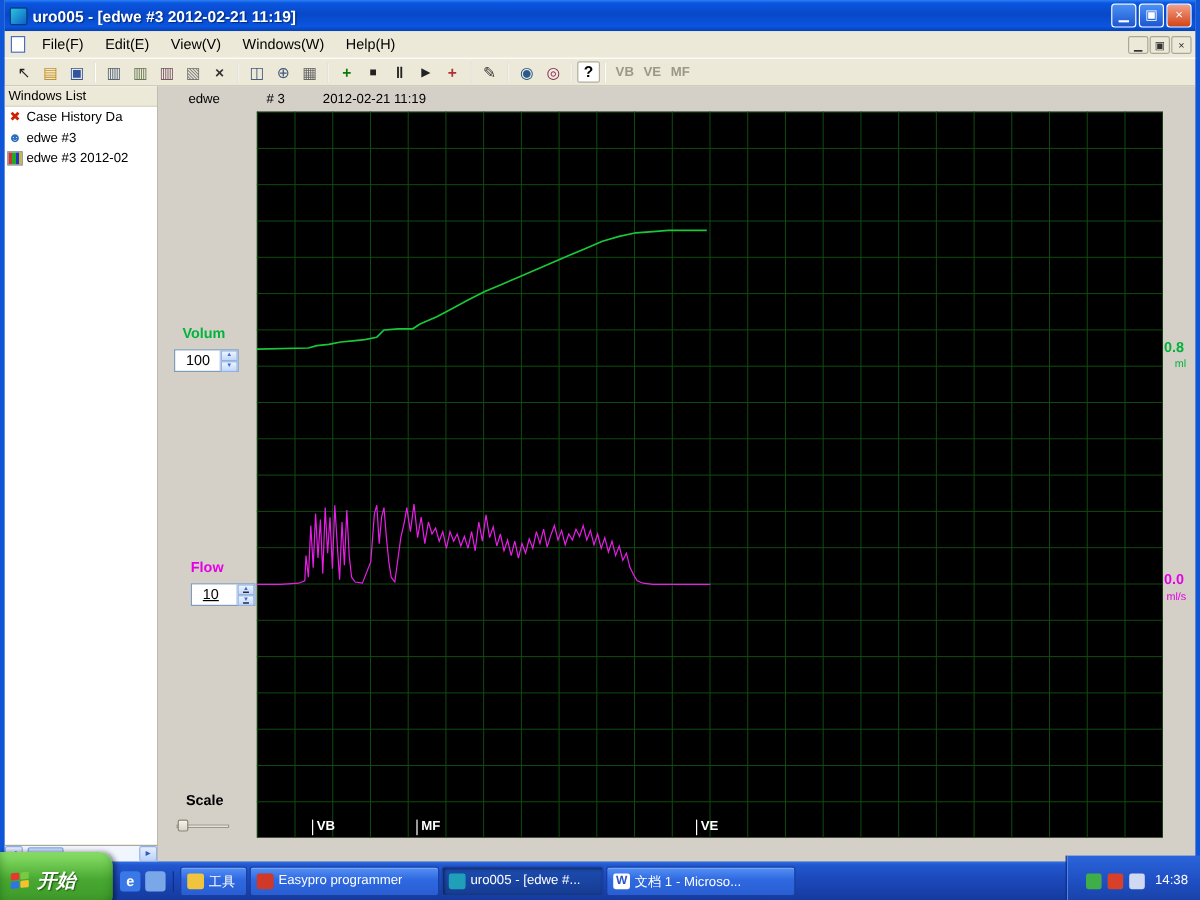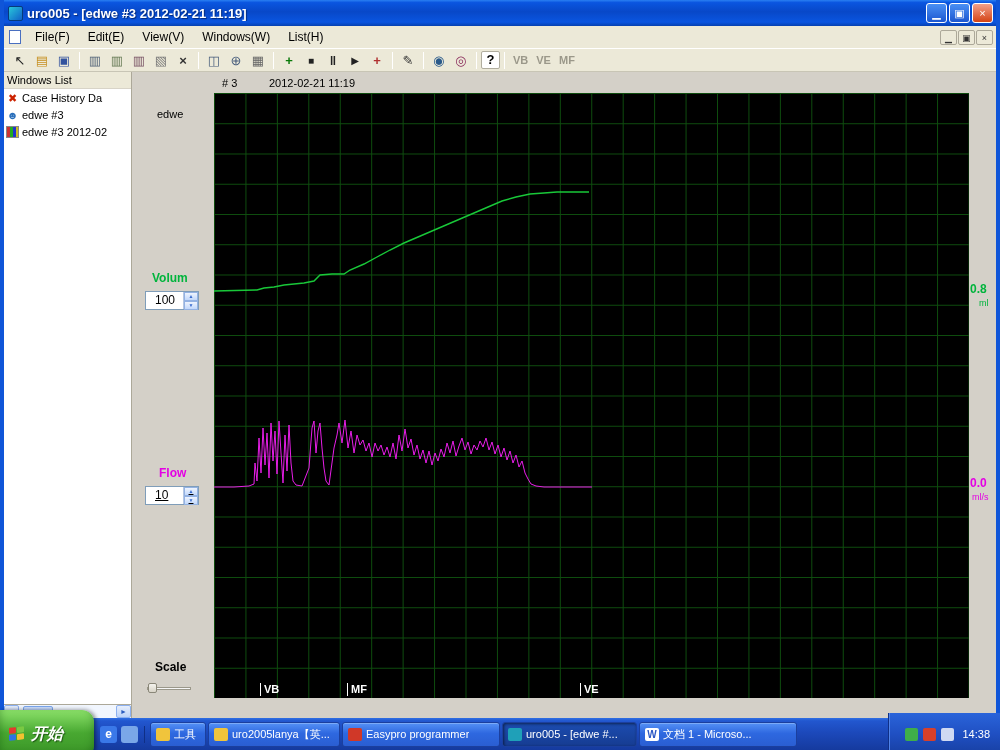--- a/index.html
+++ b/index.html
@@ -46,39 +46,39 @@
   .hscroll{position:absolute;bottom:0;left:0;right:0;height:14px;background:#f1f6fe;border-top:1px solid #aca899;display:flex;align-items:center;}
   .hs-btn{width:15px;height:13px;flex:none;background:linear-gradient(#e6eefc,#bcd2f8);border:1px solid #8cb0f0;
     color:#2a5cc0;font-size:7px;line-height:11px;text-align:center;border-radius:2px;}
   .hs-thumb{width:30px;height:11px;margin-left:4px;background:linear-gradient(#cfe0fd,#97bbf5);
     border:1px solid #7aa6ee;border-radius:2px;}
   .hs-right{margin-left:auto;}
 
   
   .docarea{flex:1;position:relative;background:#d4d0c8;overflow:hidden;}
   .doc-header{position:absolute;top:0;left:0;right:0;height:21px;font-size:11px;color:#000;}
-  .dh-name{position:absolute;left:25px;top:5px;margin-top:31px;}
+  .dh-name{position:absolute;left:25px;top:5px;}
   .dh-number{position:absolute;left:90px;top:5px;}
   .dh-date{position:absolute;left:137px;top:5px;}
 
   .chart{position:absolute;left:82px;top:21px;width:755px;height:605px;background:#000;
     background-image:linear-gradient(to right,#0e4d0e 1px,transparent 1px),
                      linear-gradient(to bottom,#0e4d0e 1px,transparent 1px);
     background-size:31.45px 30.25px;}
   .marker{position:absolute;bottom:2px;height:13px;line-height:13px;border-left:1px solid #fff;
     padding-left:3px;color:#fff;font-size:11px;font-weight:bold;}
 
   .lab{position:absolute;font-size:12px;font-weight:bold;}
   .lab-volume{left:20px;top:199px;color:#00b43c;}
   .lab-flow{left:27px;top:394px;color:#e400e4;}
   .lab-scale{left:23px;top:588px;color:#000;}
 
   .spin{position:absolute;width:54px;height:19px;background:#fff;border:1px solid #7f9db9;display:flex;}
   .spin-volume{left:13px;top:219px;}
-  .spin-flow{left:13px;top:414px;text-decoration:underline;}
+  .spin-flow{left:27px;top:414px;text-decoration:underline;}
   .spin .val{flex:1;font-size:12px;line-height:17px;padding-left:9px;color:#000;}
   .spin .arrows{width:15px;flex:none;display:flex;flex-direction:column;border-left:1px solid #b5c7e3;}
   .spin .ar{flex:1;background:linear-gradient(#eef4fe,#c2d8fb);border:1px solid #93b2e3;
     font-size:5px;line-height:7px;text-align:center;color:#3a6ecf;}
 
   .slider{position:absolute;left:15px;top:611px;width:44px;height:10px;}
   .slider .track{position:absolute;top:4px;left:0;right:0;height:3px;background:#f6f6f6;border:1px solid #9a978a;}
   .slider .thumb{position:absolute;left:1px;top:0;width:9px;height:10px;background:linear-gradient(#f4f3ee,#d8d4c8);
     border:1px solid #8a8779;border-radius:2px;}
 
@@ -134,21 +134,21 @@
     <span class="title-text">uro005 - [edwe #3 2012-02-21 11:19]</span>
     <span class="tb-btns">
       <span class="tb-btn">▁</span>
       <span class="tb-btn">▣</span>
       <span class="tb-btn close">×</span>
     </span>
   </div>
 
   <div class="menubar">
     <span class="mdi-doc-icon"></span>
-    <span id="menu-items"><span class="menu-item">File(F)</span><span class="menu-item">Edit(E)</span><span class="menu-item">View(V)</span><span class="menu-item">Windows(W)</span><span class="menu-item">List(H)</span></span>
+    <span id="menu-items"><span class="menu-item">File(F)</span><span class="menu-item">Edit(E)</span><span class="menu-item">View(V)</span><span class="menu-item">Windows(W)</span><span class="menu-item">Help(H)</span></span>
     <span class="mdi-btns">
       <span class="mdi-btn">▁</span>
       <span class="mdi-btn">▣</span>
       <span class="mdi-btn">×</span>
     </span>
   </div>
 
   <div class="toolbar">
       <span id="toolbar-items" style="display:flex;align-items:center;">
         <span class="tool-btn" style="color: rgb(34, 34, 34);">↖</span>
@@ -270,24 +270,20 @@
   </div>
   <div class="ql" id="ql-icons">
       <span class="ql-icon" style="background: rgb(58, 120, 232); color: rgb(255, 255, 255);">e</span>
       <span class="ql-icon" style="background: rgb(122, 167, 232);"></span>
     </div>
   <div class="tasks" id="task-items">
       <div class="task" style="width: 56px;">
         <span class="task-ico" style="background: rgb(240, 196, 60);"></span>
         <span class="task-label">工具</span>
       </div>
-      <div class="task" style="width: 132px;">
-        <span class="task-ico" style="background: rgb(240, 196, 60);"></span>
-        <span class="task-label">uro2005lanya【英...</span>
-      </div>
       <div class="task" style="width: 158px;">
         <span class="task-ico" style="background: rgb(208, 56, 40);"></span>
         <span class="task-label">Easypro programmer</span>
       </div>
       <div class="task active" style="width: 135px;">
         <span class="task-ico" style="background: rgb(31, 160, 184);"></span>
         <span class="task-label">uro005 - [edwe #...</span>
       </div>
       <div class="task" style="width: 158px;">
         <span class="task-ico" style="background: rgb(255, 255, 255); color: rgb(43, 87, 196);">W</span>

